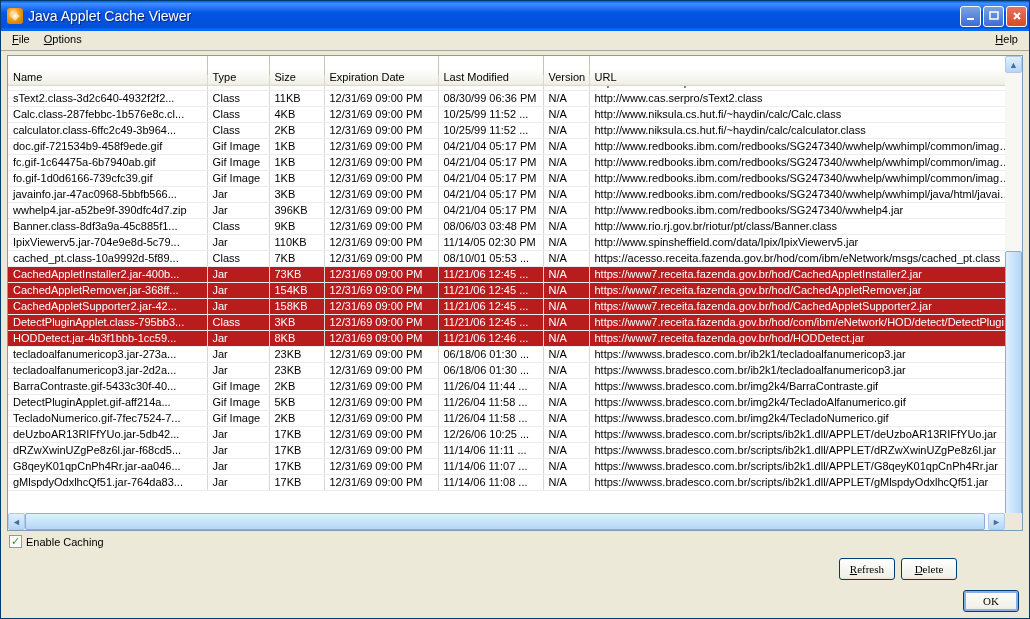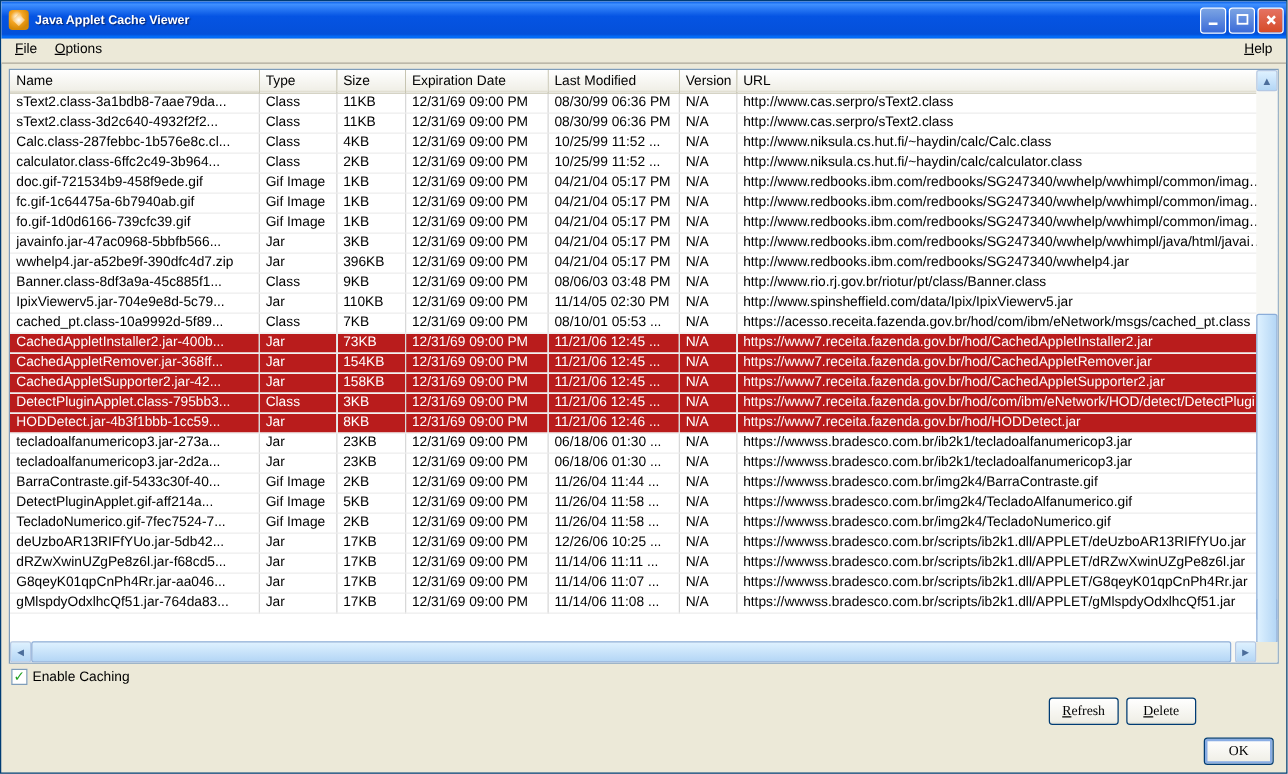--- a/index.html
+++ b/index.html
@@ -28,21 +28,21 @@
   display: inline-flex;
   align-items: center;
   justify-content: center;
 }
 .titlebar .app-icon::after {
   content: "";
   width: 10px; height: 10px;
   background: radial-gradient(circle, #fff, #f5a623);
   clip-path: polygon(50% 0%, 100% 50%, 50% 100%, 0% 50%);
 }
-.titlebar .title { font-weight: bold; font-size: 10px; text-shadow: 1px 1px 1px #0a246a; }
+.titlebar .title { font-weight: normal; font-size: 14px; text-shadow: 1px 1px 1px #0a246a; }
 .titlebar .spacer { flex: 1; }
 .win-btns { display: flex; gap: 2px; }
 .win-btn {
   width: 21px; height: 21px;
   border-radius: 3px;
   border: 1px solid #fff;
   display: flex; align-items: center; justify-content: center;
   font-family: Marlett, Arial;
   font-size: 11px;
   font-weight: bold;
@@ -86,21 +86,21 @@
   position: relative;
 }
 table {
   border-collapse: collapse;
   width: 100%;
   table-layout: fixed;
   font-size: 11px;
 }
 thead th {
   position: sticky;
-  top: 0;
+  top: 12px;
   background: linear-gradient(to bottom, #fff, #f0efe7 90%, #d6d2c2);
   border-right: 1px solid #c7c5b2;
   border-bottom: 1px solid #c7c5b2;
   text-align: left;
   padding: 2px 5px;
   font-weight: normal;
   height: 18px;
 }
 tbody td {
   border-right: 1px solid #d8d8d8;

